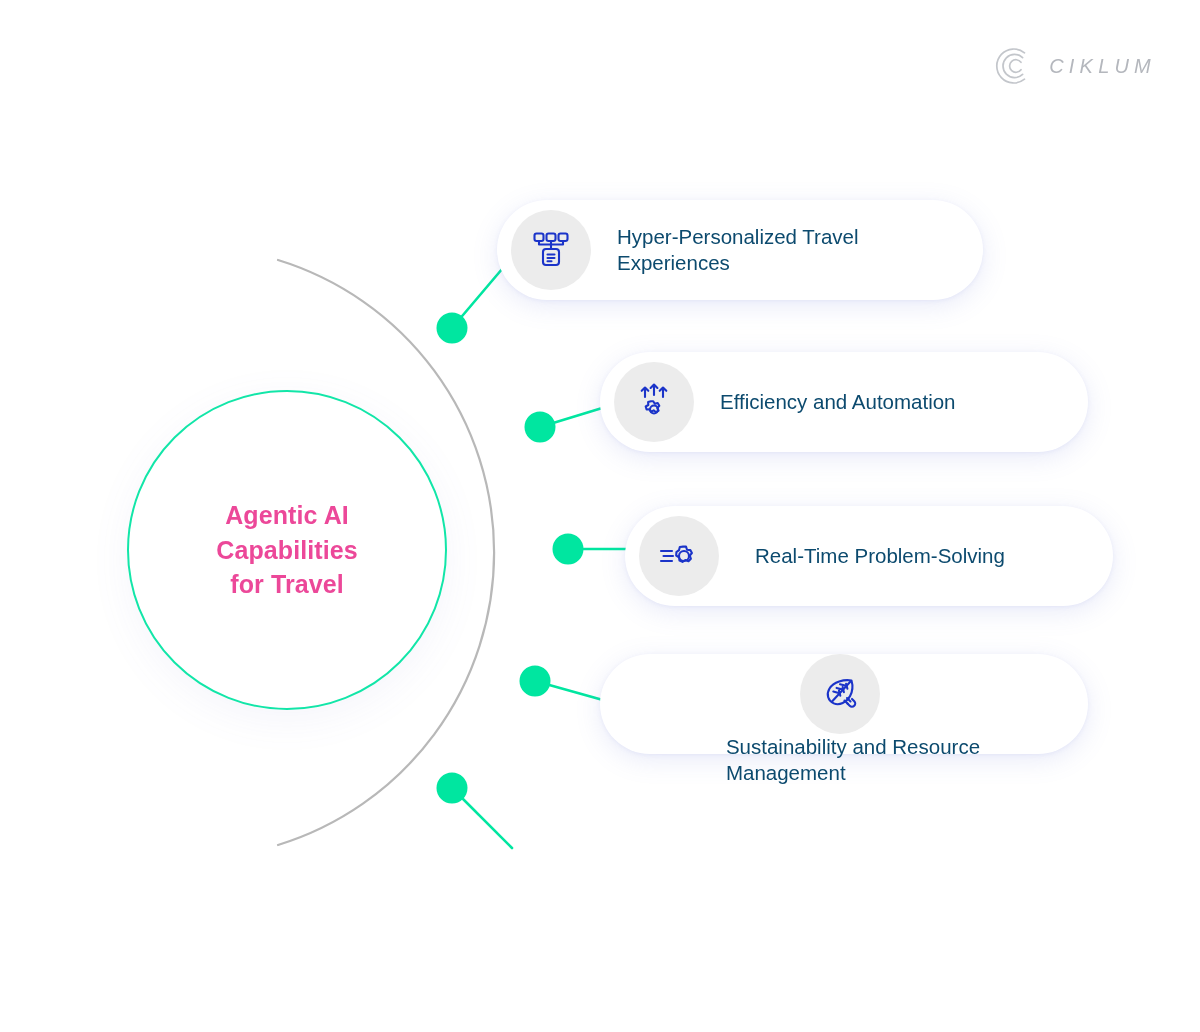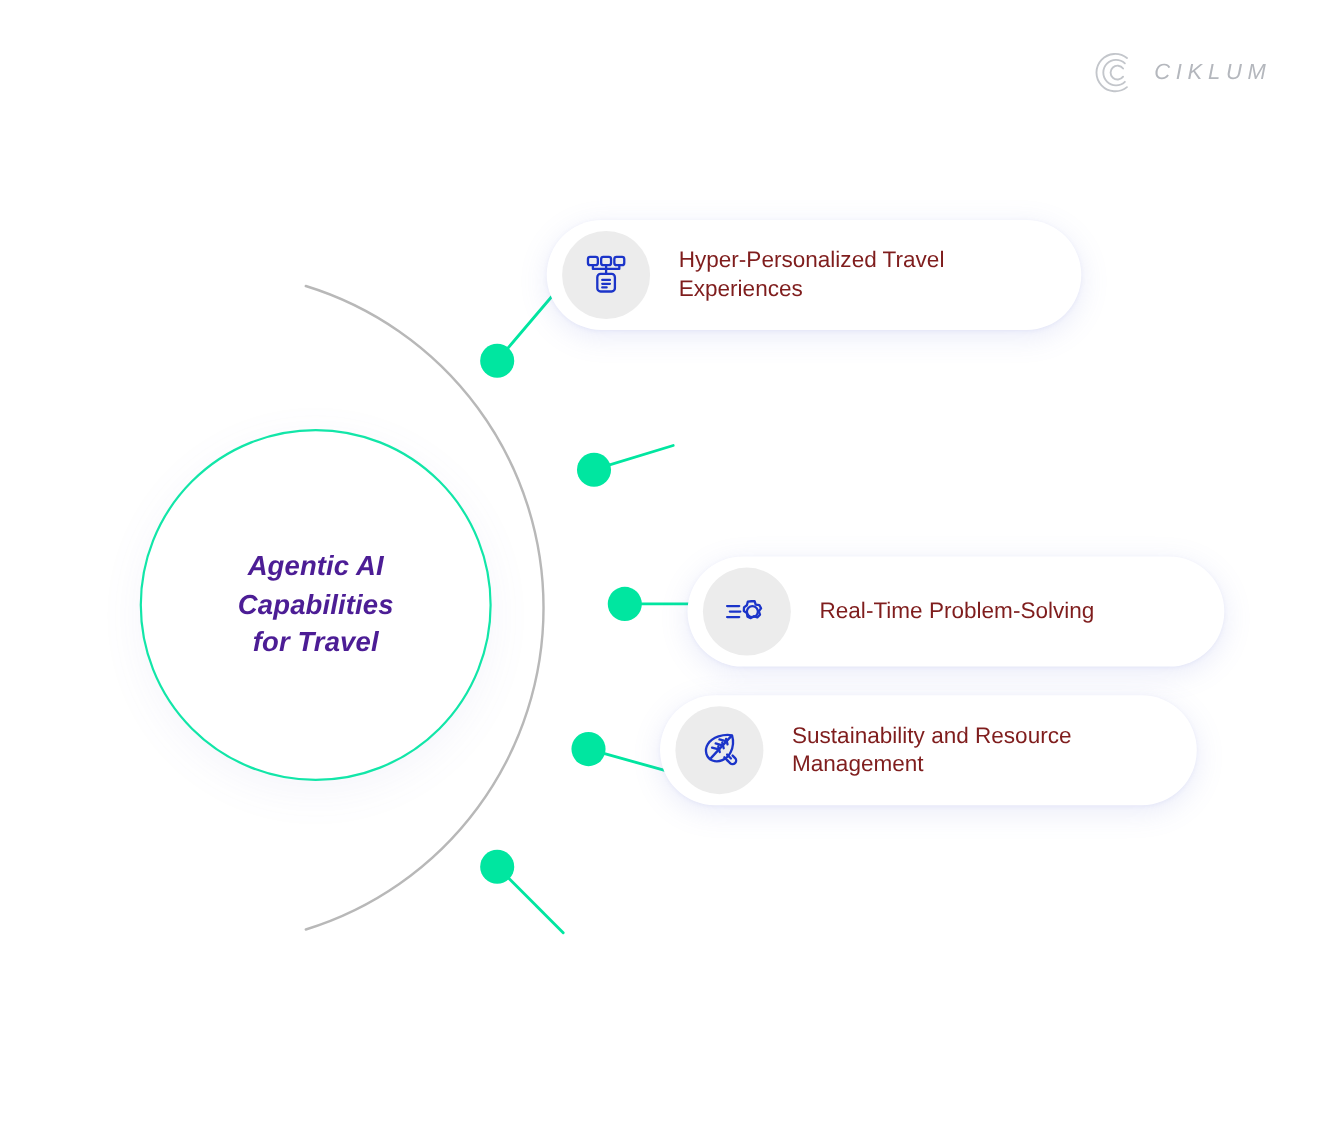--- a/index.html
+++ b/index.html
@@ -57,27 +57,26 @@
     border: 2.5px solid #12e6a8;
     background: #ffffff;
     box-sizing: border-box;
     display: flex;
     align-items: center;
     justify-content: center;
     box-shadow: 0 10px 40px rgba(110,120,200,0.07);
   }
   .hub-text {
     text-align: center;
-    color: #4c1d95;
+    color: #ec4899;
     font-size: 25px;
     font-weight: 700;
     line-height: 1.38;
     letter-spacing: 0.1px;
     white-space: pre-line;
-    font-style: italic;
   }
 
   
   .pill {
     position: absolute;
     display: flex;
     align-items: center;
     background: #ffffff;
     border-radius: 999px;
     box-shadow: 0 6px 26px rgba(120,128,220,0.16),
@@ -91,32 +90,32 @@
     height: 80px;
     border-radius: 50%;
     background: #ececec;
     display: flex;
     align-items: center;
     justify-content: center;
   }
   .pill-icon svg { display: block; }
   .pill-label {
     margin-left: 26px;
-    color: #7f1d1d;
+    color: #0c4a6e;
     font-size: 20.5px;
     line-height: 1.27;
     font-weight: 400;
     white-space: pre-line;
   }
 
   
   #pill-1 { left: 497px; top: 200px;  width: 486px; height: 100px; }
   #pill-2 { left: 600px; top: 352px;  width: 488px; height: 100px; }
-  #pill-3 { left: 625px; top: 506px;  width: 488px; height: 100px; }
-  #pill-4 { left: 600px; top: 632px;  width: 488px; height: 100px; }
+  #pill-3 { left: 625px; top: 506px;  width: 488px; height: 100px; gap: 10px; }
+  #pill-4 { left: 600px; top: 654px;  width: 488px; height: 100px; flex-direction: column; }
   #pill-5 { left: 485px; top: 810px;  width: 488px; height: 95px;  }
 </style>
 </head>
 <body>
 
 <div id="stage">
 
   <div class="brand">
     <span>
       <svg class="brand-mark" viewBox="0 0 40 40" fill="none">
@@ -161,20 +160,32 @@
         <path d="M22 13v3.5"></path>
         <path d="M22 16.5v4.5"></path>
         <rect x="14" y="21" width="16" height="16" rx="3"></rect>
         <path d="M18.5 26.5h7M18.5 30h7M18.5 33.3h4"></path>
       </svg>
     </div>
     <div class="pill-label">Hyper-Personalized Travel
 Experiences</div>
   </div>
 
+  <div class="pill" id="pill-2">
+    <div class="pill-icon">
+      <svg width="44" height="44" viewBox="0 0 44 44" fill="none" stroke="#1b34c9" stroke-width="2.1" stroke-linecap="round" stroke-linejoin="round">
+        <path d="M13 17V7.5M13 7.5l-3.3 3.3M13 7.5l3.3 3.3"></path>
+        <path d="M22 15V4.5M22 4.5l-3.4 3.4M22 4.5l3.4 3.4"></path>
+        <path d="M31 17V7.5M31 7.5l-3.3 3.3M31 7.5l3.3 3.3"></path>
+        <path d="M22.6 21.2h2.6l1.6 2.6 2.9-.8 1.6 2.8-2 2.2 1.3 2.7-2.6 1.5-2.3-1.9-2.5 1.4-1.6-2.5-3 .3-.9-3 2.6-1.5-.2-3 2.9-.8z" transform="translate(-4,0)"></path>
+        <circle cx="22" cy="29.5" r="4"></circle>
+      </svg>
+    </div>
+    <div class="pill-label">Efficiency and Automation</div>
+  </div>
 
   <div class="pill" id="pill-3">
     <div class="pill-icon">
       <svg width="44" height="44" viewBox="0 0 44 44" fill="none" stroke="#1b34c9" stroke-width="2.1" stroke-linecap="round" stroke-linejoin="round">
         <path d="M4 17h11M6.5 22h9.5M4 27h11"></path>
         <path d="M28.5 11.5l1 3.2 3.3.4 1.6 2.9-2.1 2.6 1.1 3.2-2.4 2.4-3.2-1.1-2.8 1.8-3-1.3-.5-3.3-2.8-1.8.2-3.3 2.6-2 .8-3.2 3.3-.4z" transform="translate(0.5,1)"></path>
         <circle cx="27" cy="22" r="5"></circle>
       </svg>
     </div>
     <div class="pill-label">Real-Time Problem-Solving</div>

